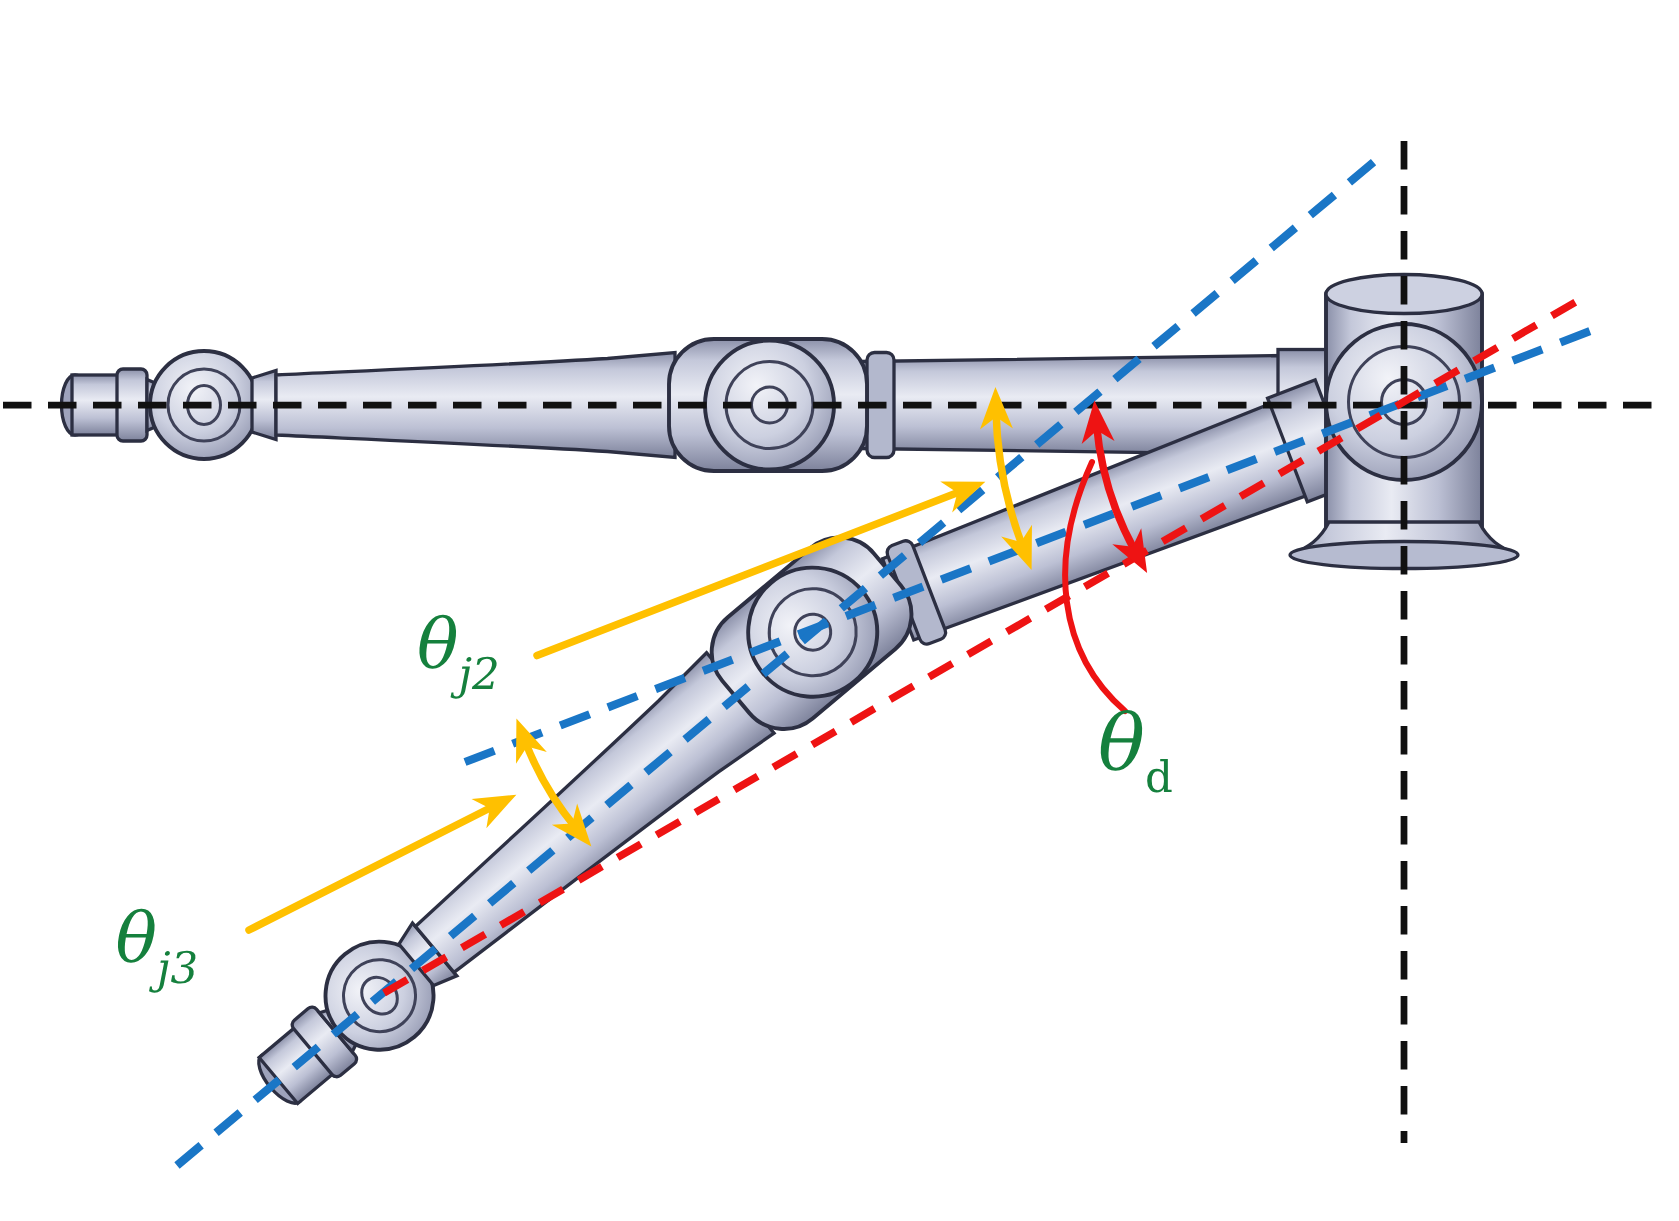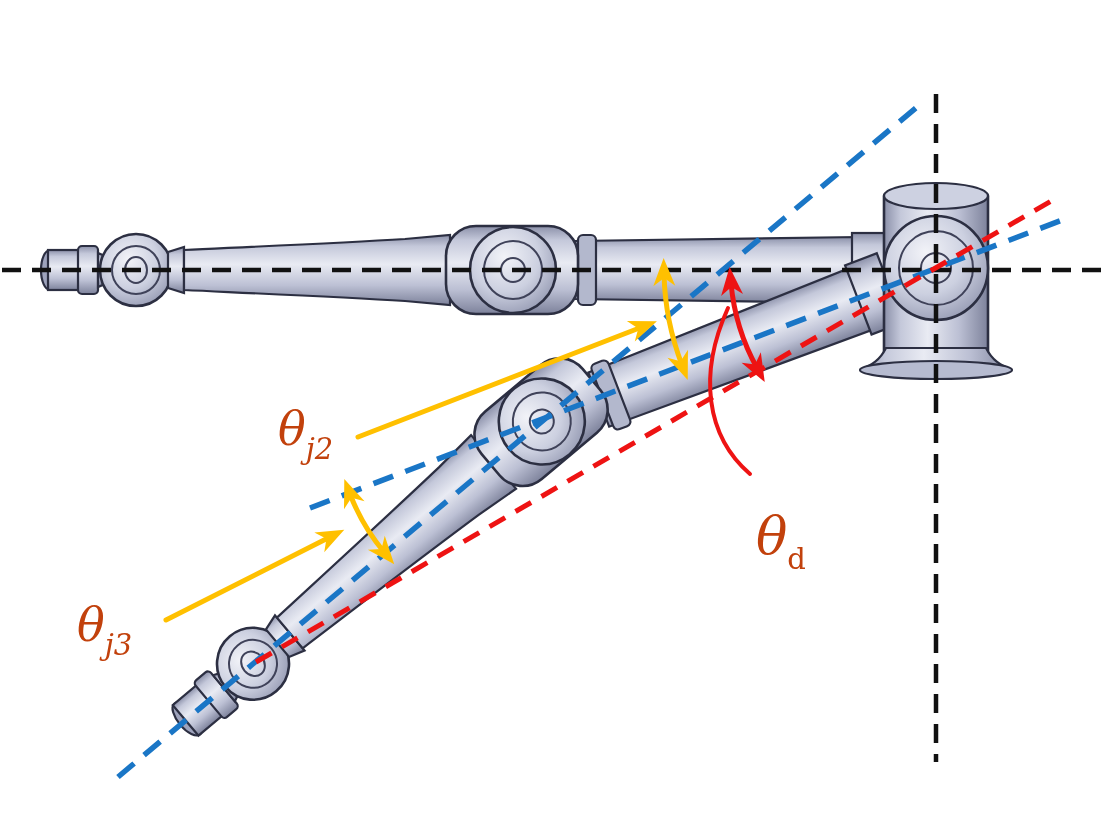--- a/index.html
+++ b/index.html
@@ -23,21 +23,21 @@
   .ann-red-thin { stroke: var(--deflection-red, #ee1313); stroke-width: 4; fill: none; stroke-linecap: round; }
   .marker-yellow { fill: var(--annotation-yellow, #ffc000); stroke: none; }
   .marker-red    { fill: var(--deflection-red, #ee1313); stroke: none; }
 
   
   .edge   { stroke: #2c2f42; stroke-width: 2.2; }
   .edge-f { stroke: #2c2f42; stroke-width: 2.6; }
   .ring   { fill: none; stroke: #3f4259; stroke-width: 2; }
 
   
-  .label { position: absolute; color: #c2410c; font-style: italic; font-size: 46px; line-height: 1; }
+  .label { position: absolute; color: #15803d; font-style: italic; font-size: 46px; line-height: 1; }
   .label sub { font-size: 29px; font-style: italic; position: relative; top: 4px; }
   .label.big { font-size: 52px; }
   .label sub.roman { font-style: normal; }
 </style>
 </head>
 <body>
 
 <div class="stage">
 
   <svg width="1119" height="814" viewBox="0 0 1119 814">
@@ -139,17 +139,17 @@
   </svg>
 
   <div class="label" style="left:278px; top:406px;">
     <span>θ</span><sub>j2</sub>
   </div>
 
   <div class="label" style="left:77px; top:602px;">
     <span>θ</span><sub>j3</sub>
   </div>
 
-  <div class="label big" style="left:756px; top:470px;margin-top:40px;">
+  <div class="label big" style="left:732px; top:470px;">
     <span>θ</span><sub class="roman">d</sub>
   </div>
 
 </div>
 
 </body></html>

